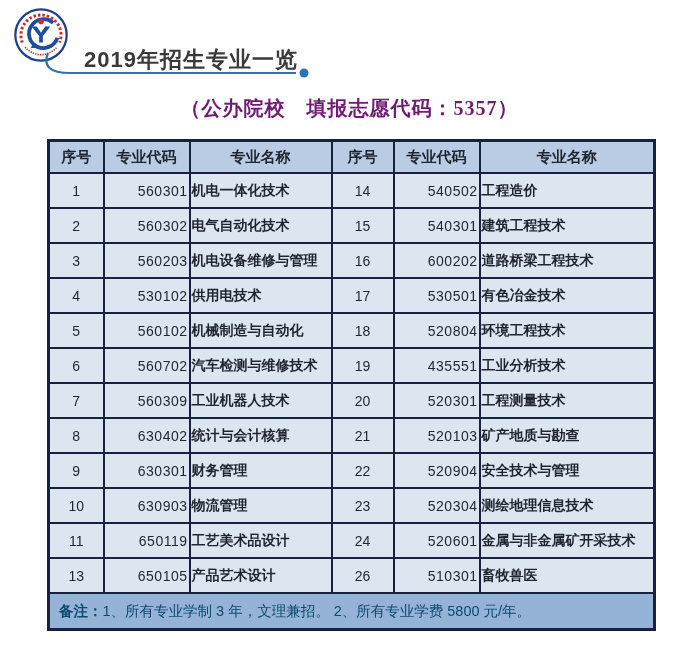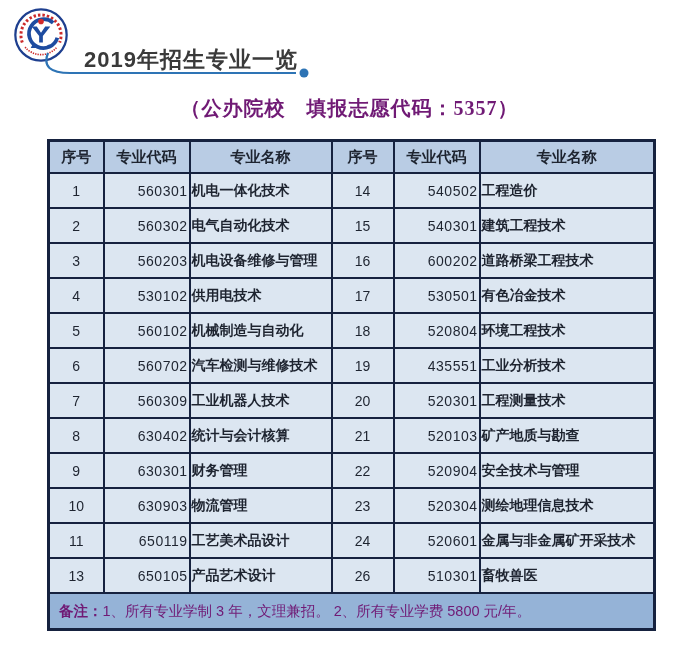--- a/index.html
+++ b/index.html
@@ -43,21 +43,21 @@
   table.majors td{
     background:var(--row_bg,#dce6f1);
     height:31px;font-size:14px;
   }
   td.c-num{text-align:center;}
   td.c-code{text-align:right;letter-spacing:0.5px;}
   td.c-name{text-align:left;font-weight:bold;font-size:14.5px;}
   tr.note-row td{
     background:var(--note_bg,#95b3d7);
     height:32px;text-align:left;padding-left:9px;
-    font-size:14.5px;color:#701a75;font-weight:normal;
+    font-size:14.5px;color:#0c4a6e;font-weight:normal;
   }
   .note-label{font-weight:bold;}
 </style>
 </head>
 <body>
 
 <div class="page">
 
   <div class="logo">
     <svg viewBox="0 0 60 60" width="56" height="56">

